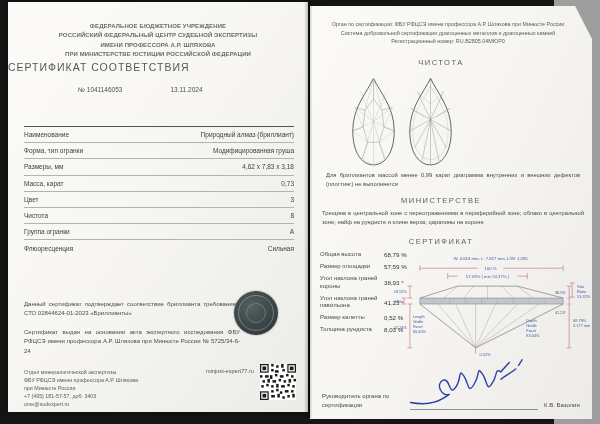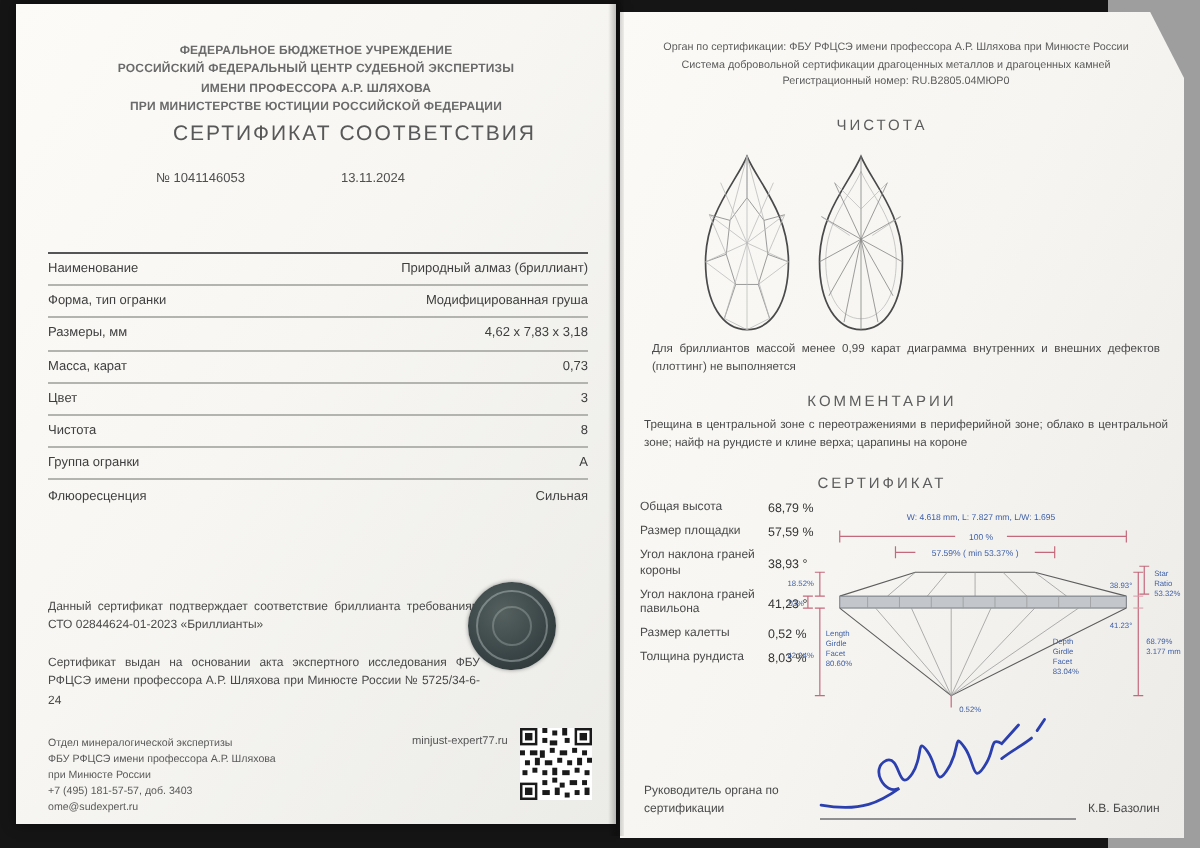--- a/index.html
+++ b/index.html
@@ -19,22 +19,22 @@
   .page-right {
     left:310px; top:6px; width:282px; height:413px;
     background:linear-gradient(115deg,#fbfaf7 0%, #f6f5f1 50%, #ecebe8 100%);
     clip-path:polygon(0 0, 94% 0, 100% 8%, 100% 100%, 0 100%);
     box-shadow:0 0 6px rgba(0,0,0,.5);
   }
 
   
   .org-header { position:absolute; left:20px; right:20px; top:20px; text-align:center;
                 font-size:6px; line-height:1.55; font-weight:600; color:#6a6a6a; letter-spacing:.1px; }
-  .cert-title { position:absolute; left:0; right:40px; top:59px; text-align:right;
-                font-size:10.5px; letter-spacing:1px; color:#585858;padding-left:28px; }
+  .cert-title { position:absolute; left:0; right:40px; top:59px; text-align:left;
+                font-size:10.5px; letter-spacing:1px; color:#585858; }
   .cert-meta  { position:absolute; left:70px; top:84px; font-size:6.5px; color:#4f4f4f; display:flex; gap:48px; }
 
   .props { position:absolute; left:16px; right:14px; top:124px; border-top:1.5px solid #555; }
   .trow  { display:flex; justify-content:space-between; align-items:center;
            height:16.2px; border-bottom:1px solid #b3b3b0; font-size:6.5px; color:#3e3e3e; }
   .trow:last-child { border-bottom:none; }
   .tvalue { text-align:right; }
 
   .statement { position:absolute; left:16px; width:216px; font-size:6px; line-height:1.55; color:#4a4a4a; text-align:justify; }
   .statement-1 { top:298px; }
@@ -237,21 +237,21 @@
 
   <svg class="pear pear-2" viewBox="0 0 52 96">
     <path class="outline" d="M26,2 C20,16 4,32 4,58 C4,80 13,94 26,94 C39,94 48,80 48,58 C48,32 32,16 26,2 Z"></path>
     <path class="inner-f2" d="M26,2 C20.9,13.9 7.3,27.5 7.3,49.6 C7.3,68.3 15,80.2 26,80.2 C37,80.2 44.7,68.3 44.7,49.6 C44.7,27.5 31.1,13.9 26,2 Z" transform="translate(0,8) scale(1)"></path>
     <path class="inner-f" d="M26,46 L26,2 M26,46 L12,16 M26,46 L5,34 M26,46 L4,58 M26,46 L9,76 M26,46 L17,90 M26,46 L26,94 M26,46 L35,90 M26,46 L43,76 M26,46 L48,58 M26,46 L47,34 M26,46 L40,16"></path>
     <path class="inner-f2" d="M12,16 L26,30 L40,16 M5,34 L20,44 M47,34 L32,44"></path>
   </svg>
 
   <p class="note">Для бриллиантов массой менее 0,99 карат диаграмма внутренних и внешних дефектов (плоттинг) не выполняется</p>
 
-  <div class="sec-heading h-comments">КОММЕНТАРИИ</div>
+  <div class="sec-heading h-comments">МИНИСТЕРСТВЕ</div>
   <p class="comments-text">Трещина в центральной зоне с переотражениями в периферийной зоне; облако в центральной зоне; найф на рундисте и клине верха; царапины на короне</p>
 
   <div class="sec-heading h-proportions">СЕРТИФИКАТ</div>
 
   <div class="prop-list">
     <div class="prow">
       <span class="plabel">Общая высота</span>
       <span class="pvalue">68,79 %</span>
     </div>
     <div class="prow">

